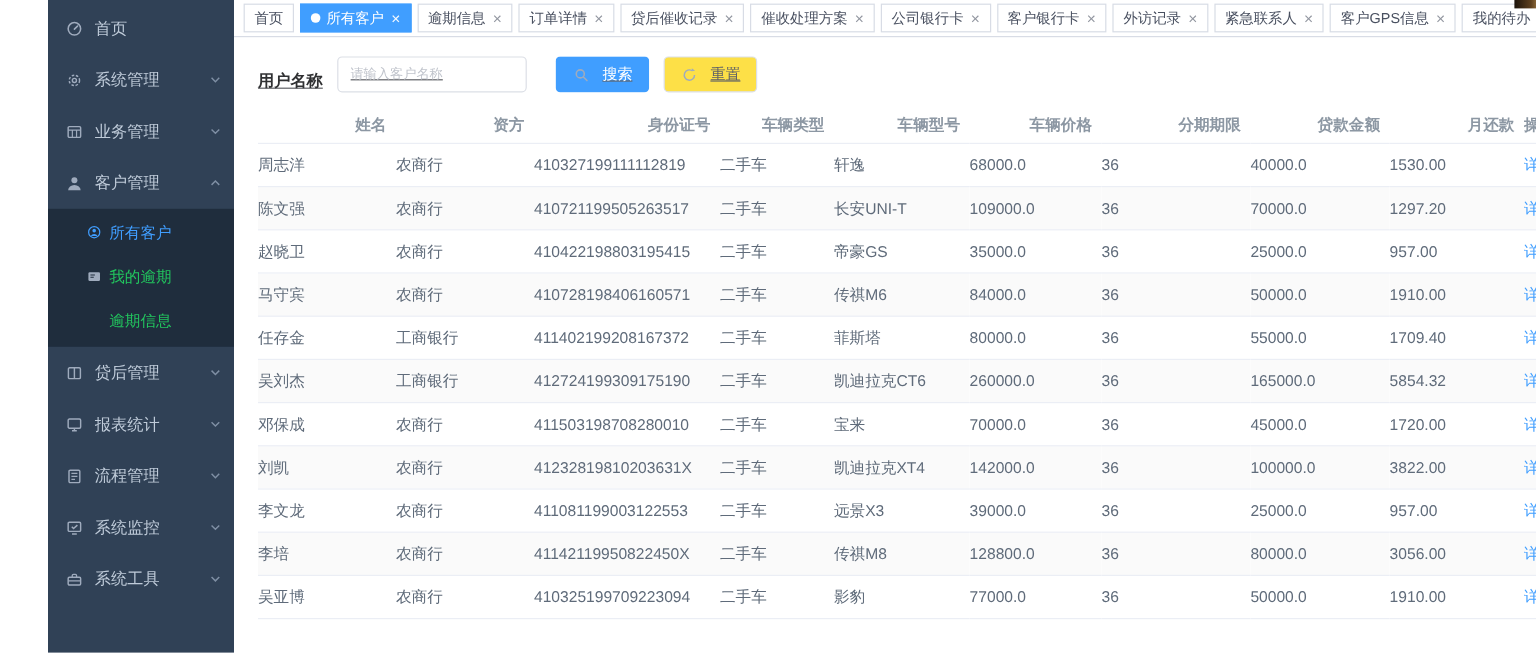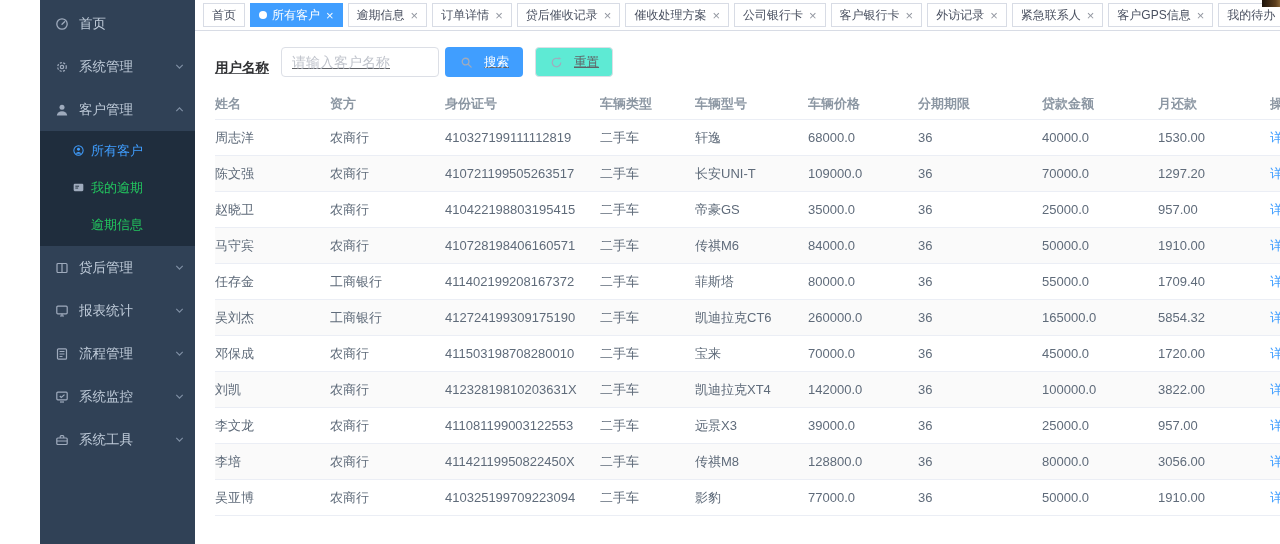--- a/index.html
+++ b/index.html
@@ -27,28 +27,28 @@
   .tab{height:24px;box-sizing:border-box;border:1px solid #d8dce5;background:#fff;color:#495060;font-size:12px;padding:0 8px;display:flex;align-items:center;gap:5px;white-space:nowrap;cursor:pointer;flex:none;}
   .tab.active{background:#409eff;border-color:#409eff;color:#fff;}
   .dot{width:8px;height:8px;border-radius:50%;background:#fff;display:inline-block;flex:none;}
   .t-close{font-size:13px;line-height:1;opacity:.6;margin-left:1px;}
   .tab.active .t-close{opacity:.95;}
   .artifact{position:absolute;top:0;right:33px;width:25px;height:7px;background:linear-gradient(90deg,#1c130b,#5d3f1e 55%,#c9a05e);z-index:6;}
 
   .content{flex:1;padding:8px 20px 0;overflow:hidden;}
   .search-row{display:flex;align-items:flex-end;margin:8px 0 12px;text-decoration:underline;}
   .search-label{font-weight:bold;color:#303133;margin-right:12px;font-size:13.5px;}
-  .search-input{width:158px;height:30px;border:1px solid #dcdfe6;border-radius:4px;padding:0 10px;font:inherit;font-size:14px;color:#606266;box-sizing:border-box;outline:none;}
+  .search-input{width:158px;height:30px;border:1px solid #dcdfe6;border-radius:4px;padding:0 10px;font:inherit;font-size:11px;color:#606266;box-sizing:border-box;outline:none;}
   .search-input::placeholder{color:#c0c4cc;}
-  .btn{height:30px;border-radius:4px;display:inline-flex;align-items:center;gap:5px;padding:0 13px;font-size:12.5px;cursor:pointer;border:1px solid transparent;box-sizing:border-box;background:#5eead4;font-family:inherit;}
-  .btn-primary{background:#409eff;color:#fff;margin-left:6px;}
+  .btn{height:30px;border-radius:4px;display:inline-flex;align-items:center;gap:5px;padding:0 13px;font-size:12.5px;cursor:pointer;border:1px solid transparent;box-sizing:border-box;background:#fde047;font-family:inherit;}
+  .btn-primary{background:#409eff;color:#fff;margin-left:24px;}
   .btn-plain{border-color:#dcdfe6;color:#606266;margin-left:12px;}
 
   table{width:100%;border-collapse:collapse;table-layout:fixed;}
-  th{color:#8c97a3;font-weight:bold;text-align:left;height:30px;padding:0 8px 0 0;font-size:13px;border-bottom:1px solid #ebeef5;white-space:nowrap;overflow:hidden;}
+  th{color:#8c97a3;font-weight:bold;text-align:right;height:30px;padding:0 8px 0 0;font-size:13px;border-bottom:1px solid #ebeef5;white-space:nowrap;overflow:hidden;}
   td{height:35px;padding:0 8px 0 0;color:#5f6b7a;border-bottom:1px solid #ebeef5;white-space:nowrap;overflow:hidden;font-size:13px;}
   tbody tr:nth-child(even){background:#fafafa;}
   .right{text-align:right;}
   a.detail{color:#409eff;text-decoration:none;cursor:pointer;}
 </style>
 </head>
 <body>
 
 <div class="layout">
   <div class="sidebar" id="sidebar">
@@ -62,20 +62,34 @@
         <span class="s-label">首页</span>
       </div>
       <div class="side-item">
         <span class="s-icon">
           <svg viewBox="0 0 14 14" width="14" height="14">
             <circle cx="7" cy="7" r="4.3" fill="none" stroke="currentColor" stroke-width="1.2" stroke-dasharray="2.1 1.4"></circle>
             <circle cx="7" cy="7" r="1.7" fill="none" stroke="currentColor" stroke-width="1.2"></circle>
           </svg>
         </span>
         <span class="s-label">系统管理</span>
+        <span class="s-chev">
+          <svg viewBox="0 0 12 12" width="11" height="11">
+            <path d="M2.5 4.2l3.5 3.5 3.5-3.5" fill="none" stroke="currentColor" stroke-width="1.3"></path>
+          </svg>
+        </span>
+      </div>
+      <div class="side-item">
+        <span class="s-icon">
+          <svg viewBox="0 0 14 14" width="14" height="14">
+            <rect x="1.8" y="2.5" width="10.4" height="9" rx="1" fill="none" stroke="currentColor" stroke-width="1.2"></rect>
+            <path d="M1.8 5.5h10.4M5.3 5.5v6M8.8 5.5v6" stroke="currentColor" stroke-width="1" fill="none"></path>
+          </svg>
+        </span>
+        <span class="s-label">业务管理</span>
         <span class="s-chev">
           <svg viewBox="0 0 12 12" width="11" height="11">
             <path d="M2.5 4.2l3.5 3.5 3.5-3.5" fill="none" stroke="currentColor" stroke-width="1.3"></path>
           </svg>
         </span>
       </div>
       <div class="side-item">
         <span class="s-icon">
           <svg viewBox="0 0 14 14" width="14" height="14">
             <circle cx="7" cy="4.2" r="2.5" fill="currentColor"></circle>

